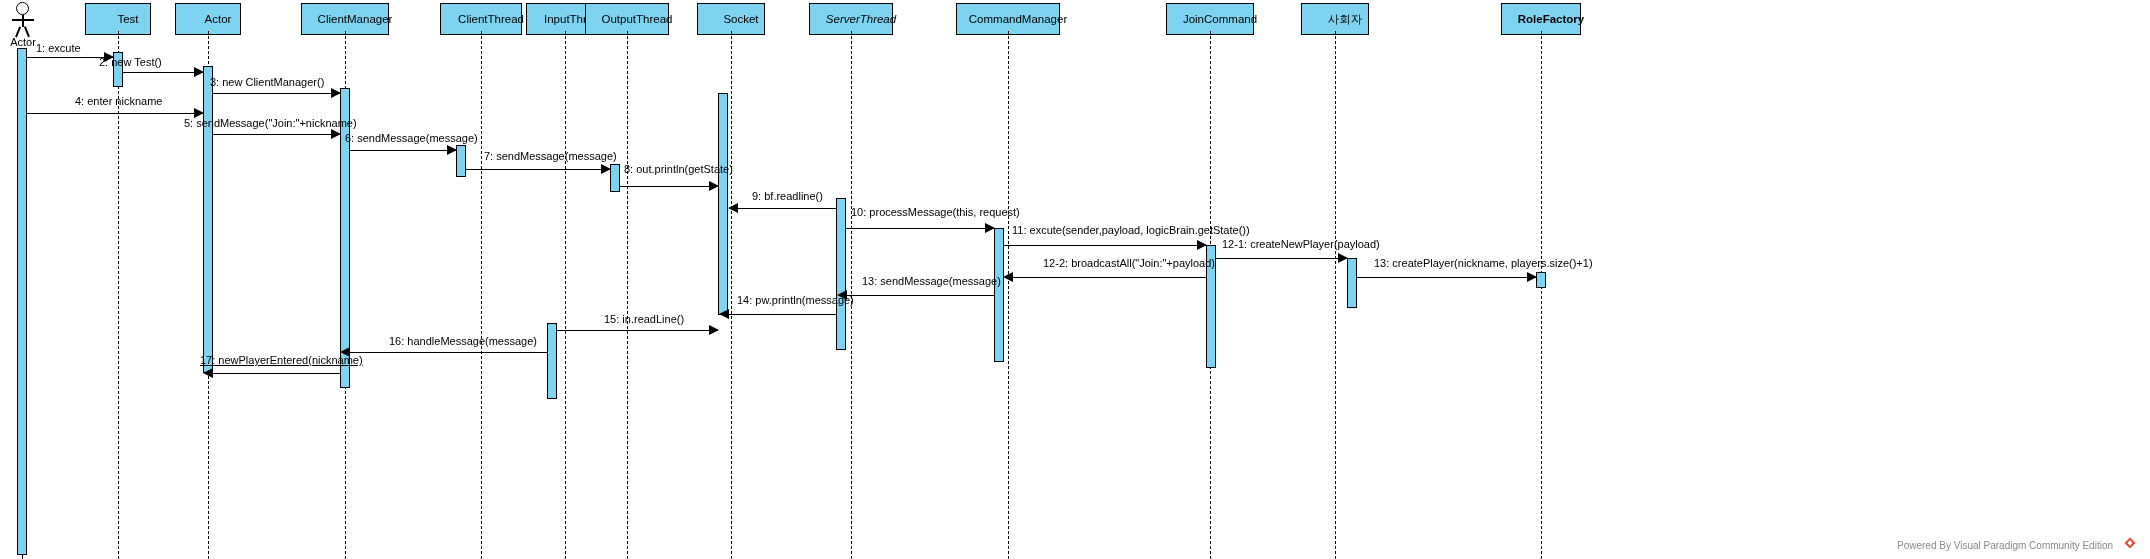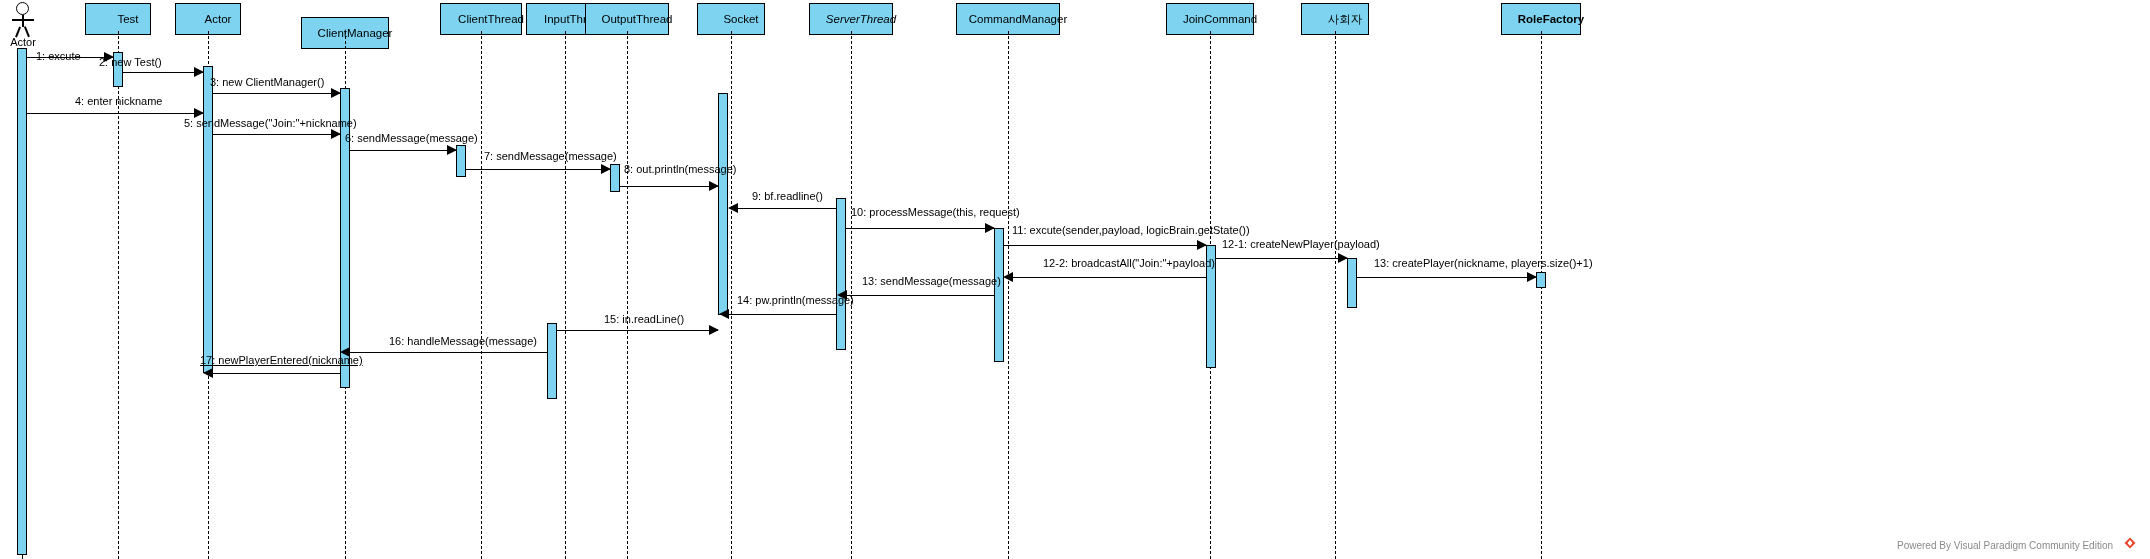--- a/index.html
+++ b/index.html
@@ -38,21 +38,21 @@
     <div class="arms"></div>
     <div class="legl"></div>
     <div class="legr"></div>
     <div class="alabel">Actor</div>
   </div>
   <div class="lifeline-line" style="left:22px;top:48px;height:511px;border-left-style:solid;"></div>
   <div class="activation" style="left:17px;top:48px;height:507px;"></div>
 
   <div class="lifeline-box" style="left:85px;top:3px;width:66px;">Test</div>
   <div class="lifeline-box" style="left:175px;top:3px;width:66px;">Actor</div>
-  <div class="lifeline-box" style="left:301px;top:17px;width:88px;">ClientManager</div>
+  <div class="lifeline-box" style="left:301px;top:3px;width:88px;">ClientManager</div>
   <div class="lifeline-box" style="left:440px;top:3px;width:82px;">ClientThread</div>
   <div class="lifeline-box" style="left:526px;top:3px;width:78px;">InputThread</div>
   <div class="lifeline-box" style="left:585px;top:3px;width:84px;">OutputThread</div>
   <div class="lifeline-box" style="left:697px;top:3px;width:68px;">Socket</div>
   <div class="lifeline-box" style="left:809px;top:3px;width:84px;font-style:italic;">ServerThread</div>
   <div class="lifeline-box" style="left:956px;top:3px;width:104px;">CommandManager</div>
   <div class="lifeline-box" style="left:1166px;top:3px;width:88px;">JoinCommand</div>
   <div class="lifeline-box" style="left:1301px;top:3px;width:68px;">사회자</div>
   <div class="lifeline-box" style="left:1501px;top:3px;width:80px;font-weight:bold;">RoleFactory</div>
 
@@ -77,21 +77,21 @@
   <div class="activation" style="left:610px;top:164px;height:28px;"></div>
   <div class="activation" style="left:718px;top:93px;height:222px;"></div>
   <div class="activation" style="left:836px;top:198px;height:152px;"></div>
   <div class="activation" style="left:994px;top:228px;height:134px;"></div>
   <div class="activation" style="left:1206px;top:245px;height:123px;"></div>
   <div class="activation" style="left:1347px;top:258px;height:50px;"></div>
   <div class="activation" style="left:1536px;top:272px;height:16px;"></div>
 
   <div class="msg" style="left:27px;top:57px;width:86px;"></div>
   <div class="arrowhead right" style="left:104px;top:52px;"></div>
-  <div class="msg-label" style="left:36px;top:42px;margin-top:8px;">1: excute</div>
+  <div class="msg-label" style="left:36px;top:42px;">1: excute</div>
 
   <div class="msg" style="left:123px;top:72px;width:80px;"></div>
   <div class="arrowhead right" style="left:194px;top:67px;"></div>
   <div class="msg-label" style="left:99px;top:56px;">2: new Test()</div>
 
   <div class="msg" style="left:213px;top:93px;width:127px;"></div>
   <div class="arrowhead right" style="left:331px;top:88px;"></div>
   <div class="msg-label" style="left:210px;top:76px;">3: new ClientManager()</div>
 
   <div class="msg" style="left:27px;top:113px;width:176px;"></div>
@@ -105,21 +105,21 @@
   <div class="msg" style="left:350px;top:150px;width:106px;"></div>
   <div class="arrowhead right" style="left:447px;top:145px;"></div>
   <div class="msg-label" style="left:345px;top:132px;">6: sendMessage(message)</div>
 
   <div class="msg" style="left:466px;top:169px;width:144px;"></div>
   <div class="arrowhead right" style="left:601px;top:164px;"></div>
   <div class="msg-label" style="left:484px;top:150px;">7: sendMessage(message)</div>
 
   <div class="msg" style="left:620px;top:186px;width:98px;"></div>
   <div class="arrowhead right" style="left:709px;top:181px;"></div>
-  <div class="msg-label" style="left:624px;top:163px;">8: out.println(message)</div>
+  <div class="msg-label" style="left:624px;top:163px;">8: out.println(getState)</div>
 
   <div class="msg" style="left:736px;top:208px;width:100px;"></div>
   <div class="arrowhead left" style="left:728px;top:203px;"></div>
   <div class="msg-label" style="left:752px;top:190px;">9: bf.readline()</div>
 
   <div class="msg" style="left:846px;top:228px;width:148px;"></div>
   <div class="arrowhead right" style="left:985px;top:223px;"></div>
   <div class="msg-label" style="left:851px;top:206px;">10: processMessage(this, request)</div>
 
   <div class="msg" style="left:1004px;top:245px;width:202px;"></div>

